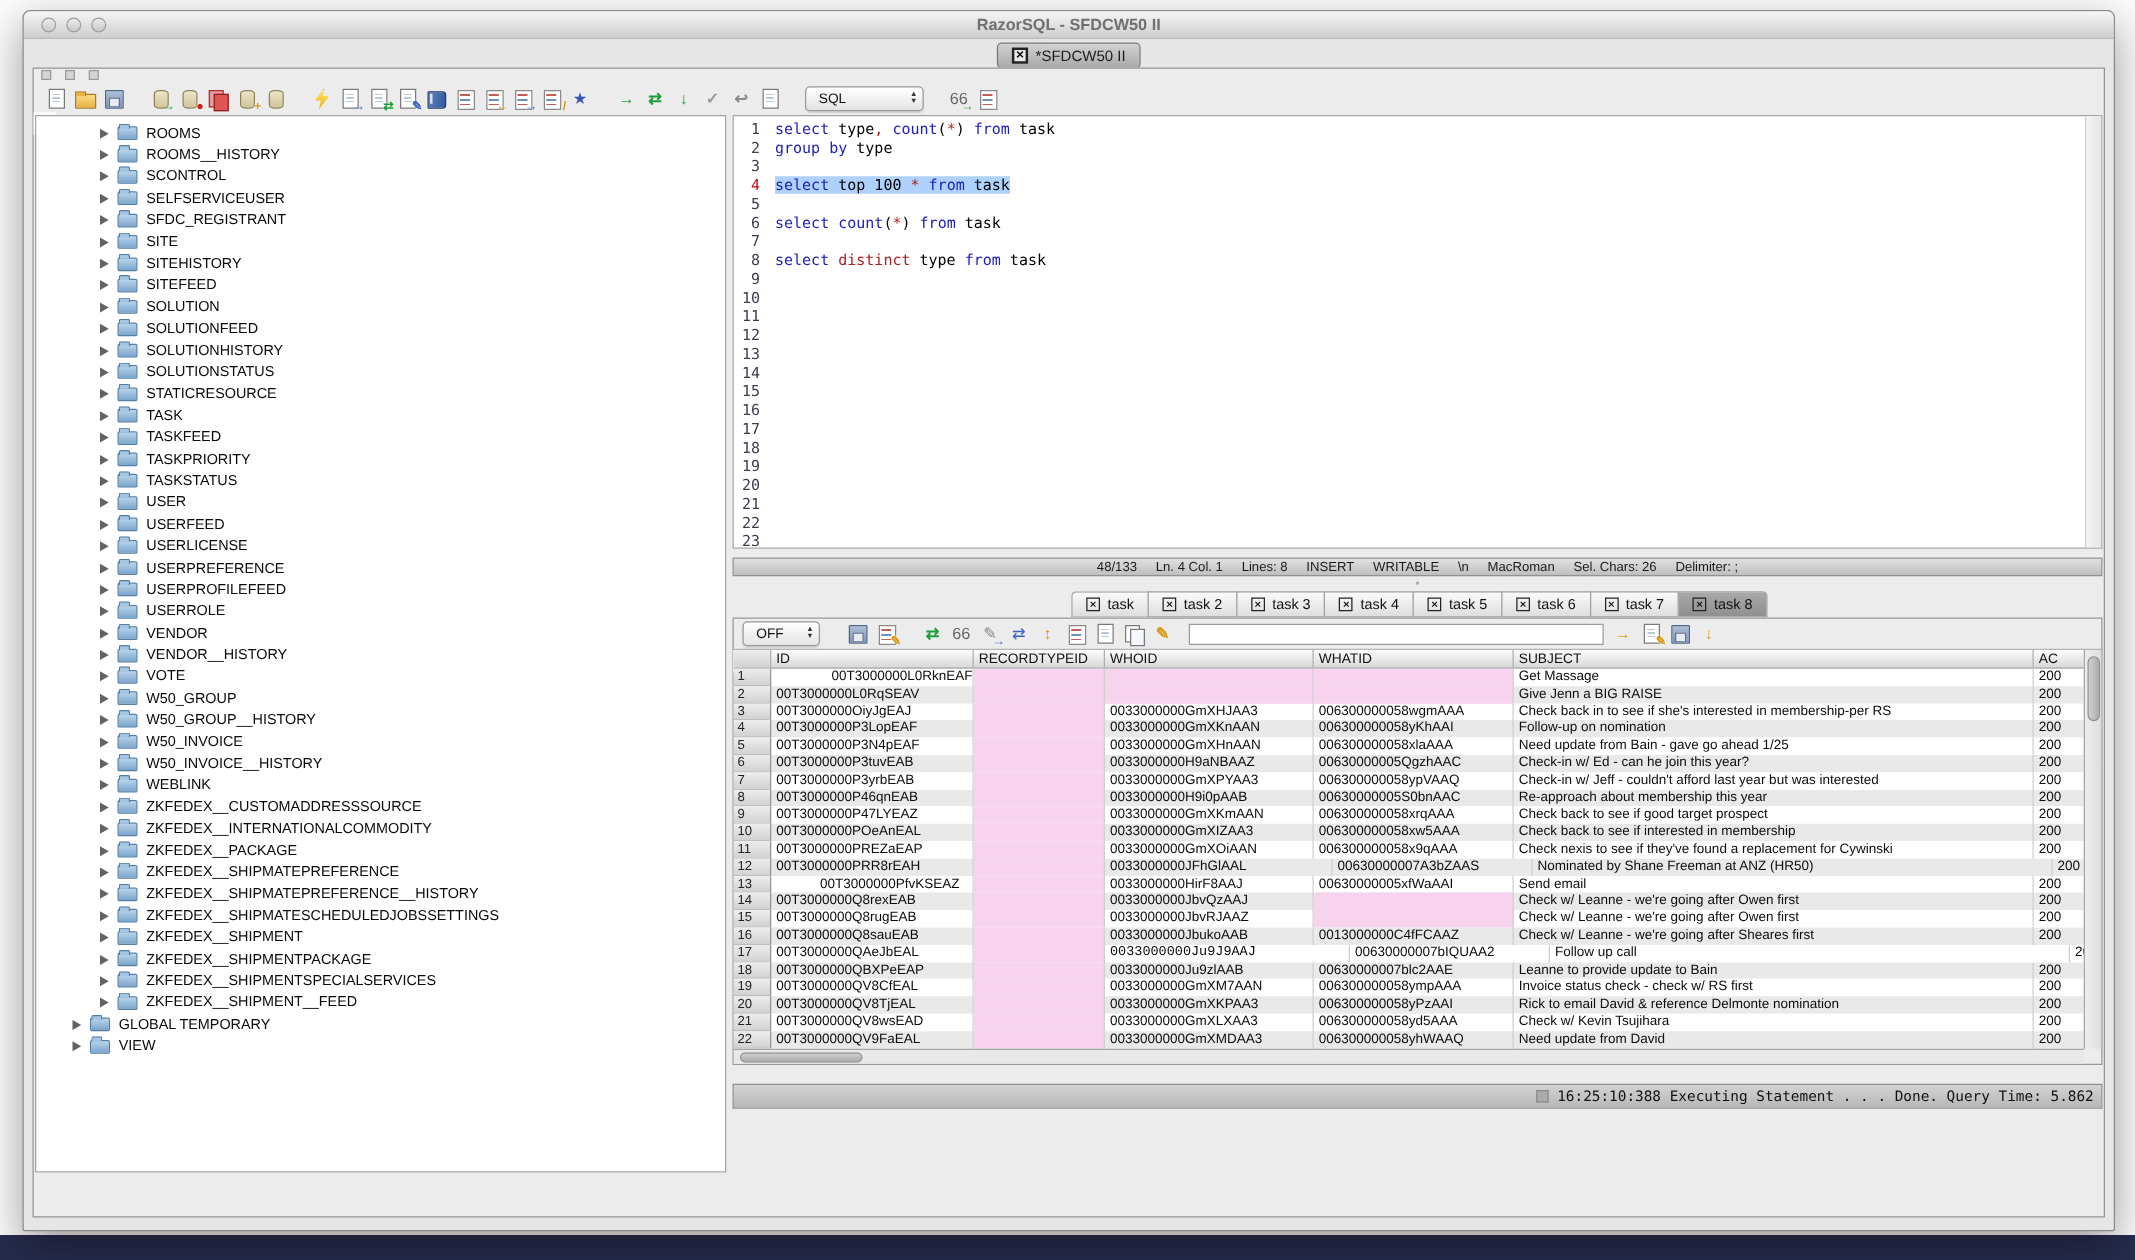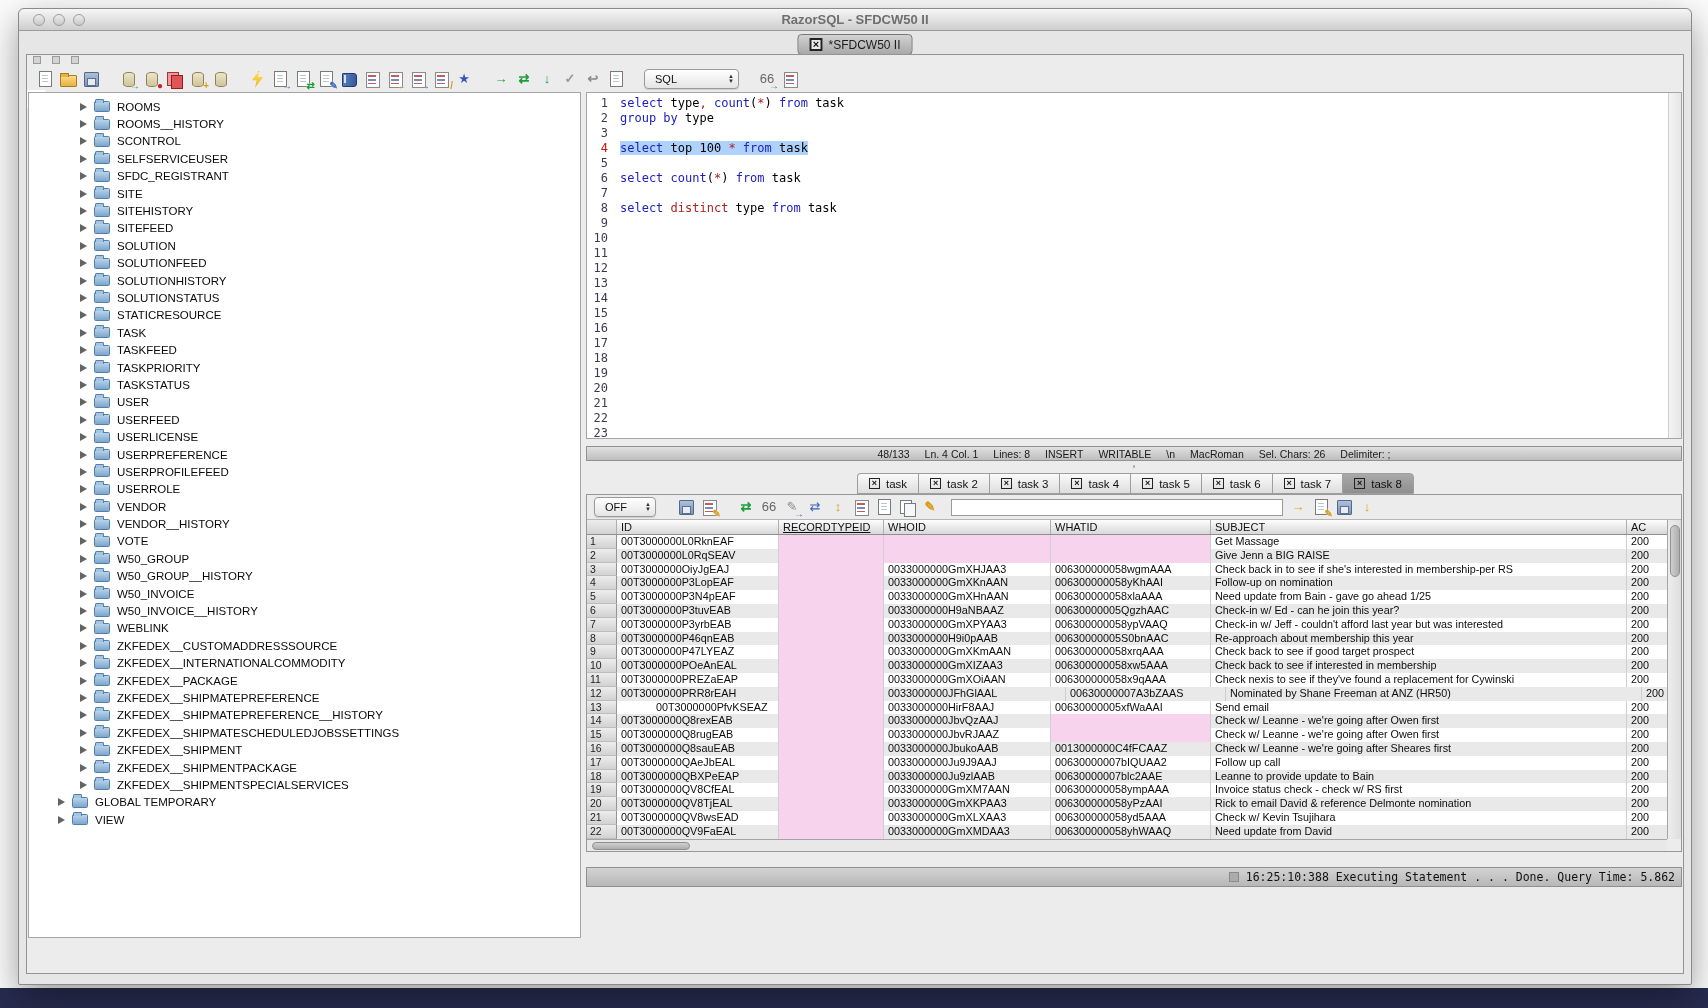--- a/index.html
+++ b/index.html
@@ -456,20 +456,25 @@
           <div class="tree-row lvl1">
             <span class="twisty"></span>
             <span class="fold"></span>
             <span>ZKFEDEX__SHIPMENTPACKAGE</span>
           </div>
           <div class="tree-row lvl1">
             <span class="twisty"></span>
             <span class="fold"></span>
             <span>ZKFEDEX__SHIPMENTSPECIALSERVICES</span>
           </div>
+          <div class="tree-row lvl1">
+            <span class="twisty"></span>
+            <span class="fold"></span>
+            <span>ZKFEDEX__SHIPMENT__FEED</span>
+          </div>
           <div class="tree-row lvl0">
             <span class="twisty"></span>
             <span class="fold"></span>
             <span>GLOBAL TEMPORARY</span>
           </div>
           <div class="tree-row lvl0">
             <span class="twisty"></span>
             <span class="fold"></span>
             <span>VIEW</span>
           </div>
@@ -591,30 +596,30 @@
                   <span class="badge" style="color: rgb(216, 154, 24);">✎</span>
                 </span>
                 <span class="ic disk"></span>
                 <span class="ic glyph" style="color: rgb(224, 162, 26); font-weight: bold;">↓</span>
               </span>
           </div>
           <div class="grid">
             <div class="grid-header">
                 <div class="hcell" style="width: 30px; background: linear-gradient(rgb(237, 237, 237), rgb(210, 210, 210));"></div>
                 <div class="hcell" style="width: 162px;">ID</div>
-                <div class="hcell" style="width: 105px; text-decoration: underline;">RECORDTYPEID</div>
+                <div class="hcell" style="width: 105px;">RECORDTYPEID</div>
                 <div class="hcell" style="width: 167px;">WHOID</div>
                 <div class="hcell" style="width: 160px;">WHATID</div>
                 <div class="hcell" style="width: 416px;">SUBJECT</div>
                 <div class="hcell" style="width: 47px;">AC</div>
               </div>
             <div>
                 <div class="grow">
                   <div class="cell rownum" style="width: 30px;">1</div>
-                  <div class="cell" style="width: 162px;">00T3000000L0RknEAF</div>
+                  <div class="cell" style="width: 162px; text-align: right;">00T3000000L0RknEAF</div>
                   <div class="cell pink" style="width: 105px;"></div>
                   <div class="cell pink" style="width: 167px;"></div>
                   <div class="cell pink" style="width: 160px;"></div>
                   <div class="cell" style="width: 416px;">Get Massage</div>
                   <div class="cell" style="width: 47px;">200</div>
                 </div>
                 <div class="grow even">
                   <div class="cell rownum" style="width: 30px;">2</div>
                   <div class="cell" style="width: 162px;">00T3000000L0RqSEAV</div>
                   <div class="cell pink" style="width: 105px;"></div>
@@ -746,21 +751,21 @@
                   <div class="cell pink" style="width: 105px;"></div>
                   <div class="cell" style="width: 167px;">0033000000JbukoAAB</div>
                   <div class="cell" style="width: 160px;">0013000000C4fFCAAZ</div>
                   <div class="cell" style="width: 416px;">Check w/ Leanne - we're going after Sheares first</div>
                   <div class="cell" style="width: 47px;">200</div>
                 </div>
                 <div class="grow">
                   <div class="cell rownum" style="width: 30px;">17</div>
                   <div class="cell" style="width: 162px;">00T3000000QAeJbEAL</div>
                   <div class="cell pink" style="width: 105px;"></div>
-                  <div class="cell" style="width: 167px;">0033000000Ju9J9AAJ</div>
+                  <div class="cell" style="width: 196px; font-family: Liberation Mono, monospace;">0033000000Ju9J9AAJ</div>
                   <div class="cell" style="width: 160px;">00630000007bIQUAA2</div>
                   <div class="cell" style="width: 416px;">Follow up call</div>
                   <div class="cell" style="width: 47px;">200</div>
                 </div>
                 <div class="grow even">
                   <div class="cell rownum" style="width: 30px;">18</div>
                   <div class="cell" style="width: 162px;">00T3000000QBXPeEAP</div>
                   <div class="cell pink" style="width: 105px;"></div>
                   <div class="cell" style="width: 167px;">0033000000Ju9zlAAB</div>
                   <div class="cell" style="width: 160px;">00630000007blc2AAE</div>

